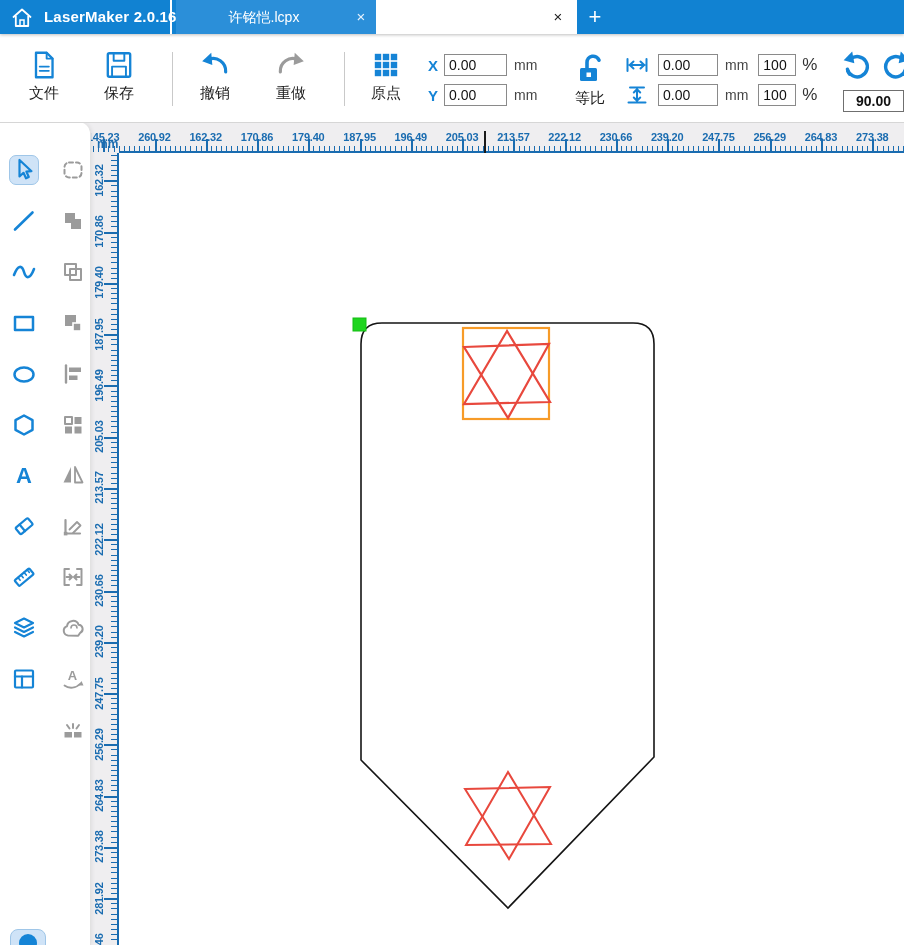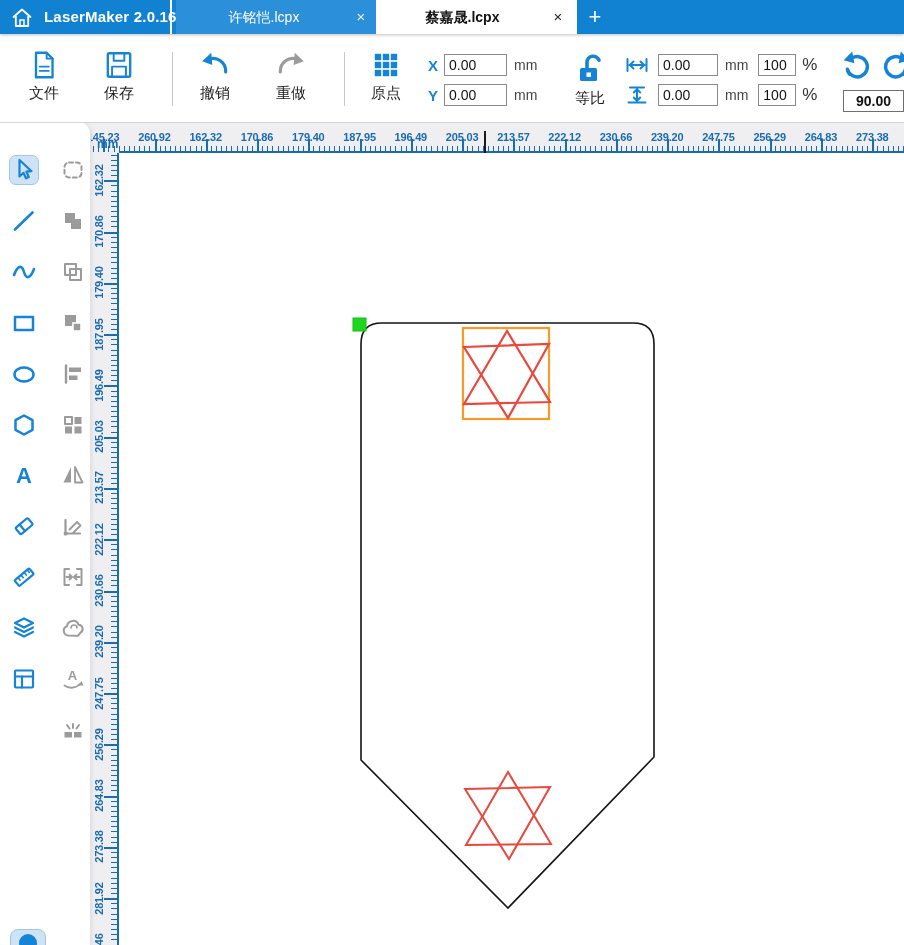--- a/index.html
+++ b/index.html
@@ -80,21 +80,20 @@
     </svg>
   </div>
   <span class="app-title">LaserMaker 2.0.16</span>
   <div class="tb-sep"></div>
 
   <div class="tab tab-inactive">
     <span class="tab-label">许铭恺.lcpx</span>
     <span class="tab-close">×</span>
   </div>
   <div class="tab tab-active">
-    <span class="tab-label">蔡嘉晟.lcpx</span>
     <span class="tab-close">×</span>
   </div>
   <div class="newtab">+</div>
 </header>
 
 <div class="toolbar">
 
   <div class="tbtn" style="left:20px">
     <svg viewBox="0 0 30 30">
       <path class="s" stroke-width="2.2" d="M7.5,3.5 H17.5 L23,9 V26.5 H7.5 Z"></path>

